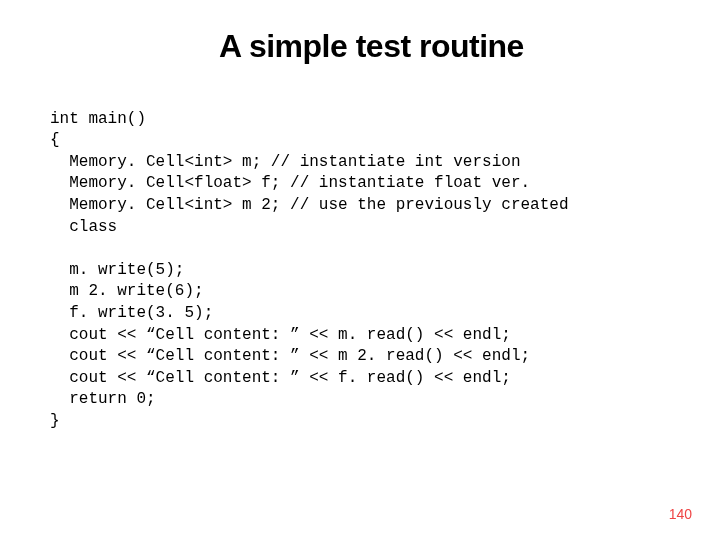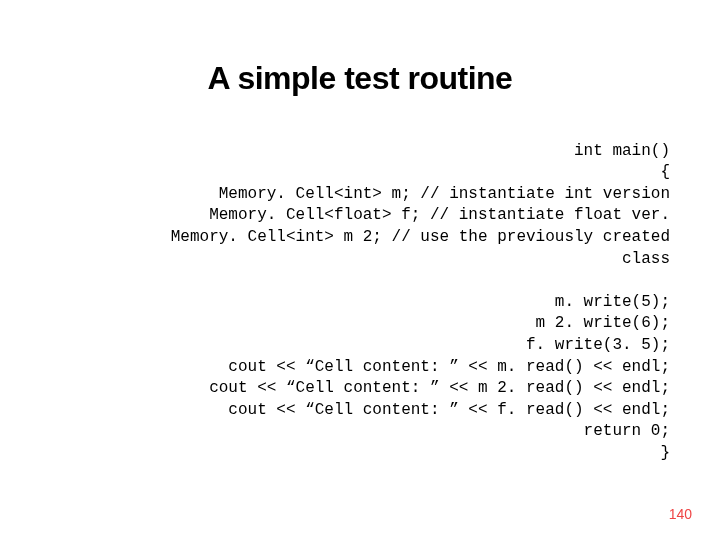--- a/index.html
+++ b/index.html
@@ -4,38 +4,36 @@
   <style>
     * { margin: 0; padding: 0; box-sizing: border-box; }
     body {
       width: 720px;
       height: 540px;
       background: #fff;
       font-family: Arial, Helvetica, sans-serif;
       position: relative;
     }
     .slide {
-      padding: 28px 50px 0 50px;
-      margin-top: 32px;
+      padding: 28px 27px 0 50px;
     }
     .title {
       font-size: 32px;
       font-weight: bold;
       text-align: center;
       color: #000;
       margin-bottom: 22px;
       letter-spacing: -0.5px;
     }
     .code-block {
       font-family: "Courier New", Courier, monospace;
       font-size: 16px;
       line-height: 1.35;
       color: #000;
       white-space: pre;
-      text-align: right;
     }
     .page-number {
       position: absolute;
       bottom: 18px;
       right: 28px;
       font-size: 14px;
       color: #ef4444;
       font-family: Arial, Helvetica, sans-serif;
     }
   </style>

